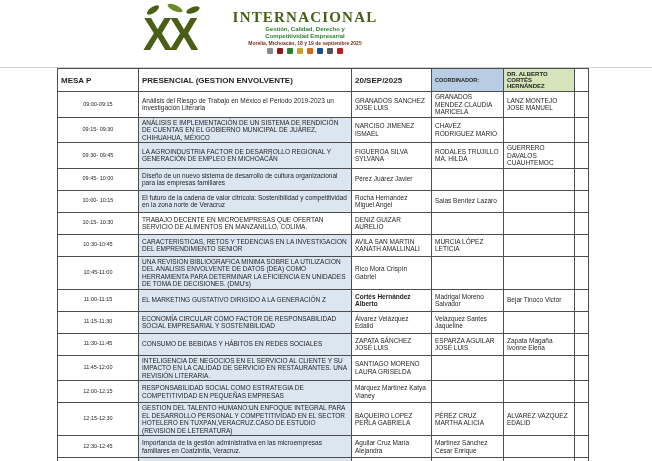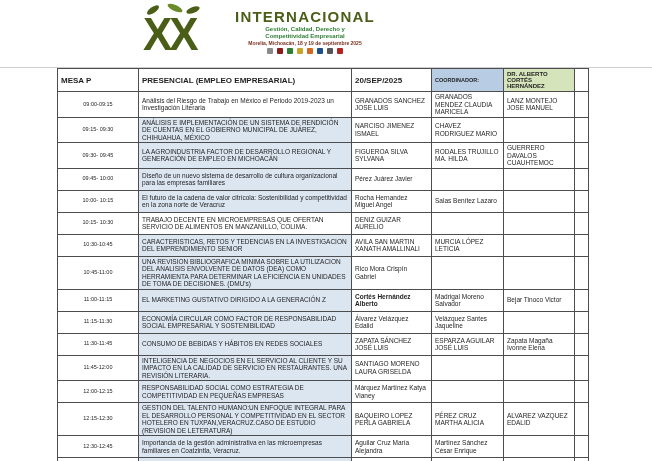--- a/index.html
+++ b/index.html
@@ -10,21 +10,21 @@
   .hairline{position:absolute;left:0;top:67px;width:652px;border-top:1px solid #cfcfcf;}
 
   
   .header{position:absolute;left:0;top:0;width:652px;height:67px;}
   .logo{position:absolute;left:143px;top:4px;width:62px;height:60px;}
   .logo .xx{position:absolute;left:0;top:6px;font-size:44px;line-height:48px;font-weight:bold;
     color:#4a5e17;letter-spacing:-3px;transform:scaleY(1.05);}
   .logo svg{position:absolute;left:2px;top:-2px;}
   .title-block{position:absolute;left:215px;top:10px;width:180px;text-align:center;color:#4a5e17;}
   .t1{font-size:22px;line-height:20px;font-weight:bold;letter-spacing:1.5px;}
-  .t2{font-size:15px;line-height:14px;font-weight:bold;letter-spacing:1.2px;}
+  .t2{font-size:15px;line-height:14px;font-weight:bold;letter-spacing:1.2px;font-family:Liberation Serif, serif;}
   .sub{font-size:6px;line-height:7px;font-weight:bold;color:#2e7d32;width:120px;margin:2px auto 0 auto;}
   .date{font-size:5px;line-height:6px;font-weight:bold;color:#7a2e1e;}
   .logos-row{display:flex;justify-content:center;gap:4px;margin-top:2px;}
   .logos-row i{display:block;width:6px;height:6px;border-radius:1px;}
 
   
   table{position:absolute;left:57px;top:68px;width:531px;border-collapse:collapse;table-layout:fixed;}
   th,td{border:1px solid #4d4d4d;padding:1px 3px;vertical-align:middle;overflow:hidden;
     color:#1f1f1f;word-wrap:break-word;}
   thead th{height:20px;text-align:left;font-weight:bold;}
@@ -75,21 +75,21 @@
       <col style="width:81px">
         <col style="width:213px">
         <col style="width:80px">
       <col style="width:72px">
         <col style="width:71px">
         <col style="width:14px">
     </colgroup>
     <thead>
       <tr>
         <th class="th-main">MESA P</th>
-        <th class="th-main">PRESENCIAL (EMPLEO EMPRESARIAL)</th>
+        <th class="th-main">PRESENCIAL (GESTION ENVOLVENTE)</th>
         <th class="th-main">20/SEP/2025</th>
         <th class="th-coord">COORDINADOR:</th>
         <th class="th-green">DR. ALBERTO CORTÉS HERNÁNDEZ</th>
         <th></th>
       </tr>
     </thead>
     <tbody id="schedule-body">
         <tr>
           <td class="time">09:00-09:15</td>
           <td class="title white">Análisis del Riesgo de Trabajo en México el Periodo 2019-2023 un Investigación Literaria</td>

